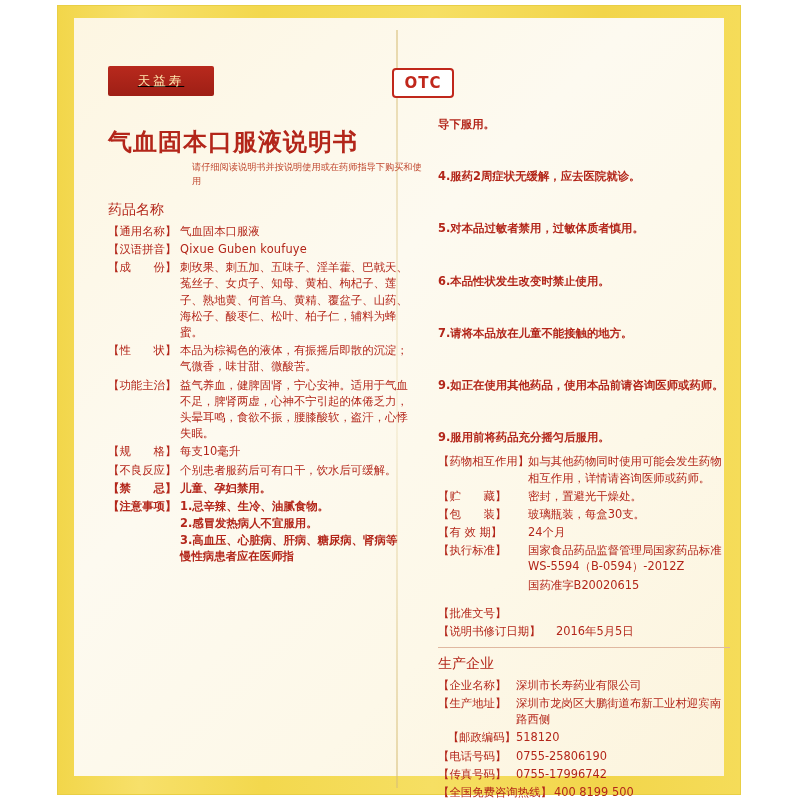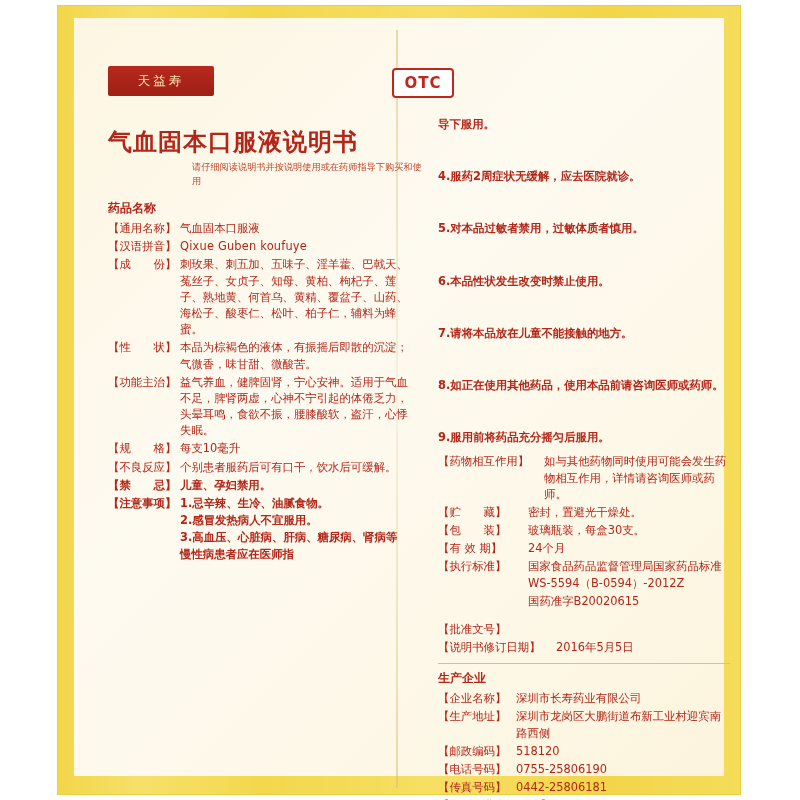--- a/index.html
+++ b/index.html
@@ -37,21 +37,21 @@
   }
   .colL{left:34px;width:300px;}
   .colR{left:364px;width:292px;}
 
   
   .brandbar{
     position:absolute;left:34px;top:48px;width:106px;height:30px;
     background:#b0271c;
     background:linear-gradient(180deg,#b8291d,#9e1f15);
     border-radius:2px;
-    display:flex;align-items:center;justify-content:center;
+    display:flex;align-items:center;justify-content:center;text-decoration:underline;
   }
   .brandbar span{
     color:#ffe9b0;font-size:12.5px;letter-spacing:3px;
     font-family:"DejaVu Serif","Liberation Serif",serif;
   }
   .otc{
     position:absolute;left:318px;top:50px;width:58px;height:26px;
     border:2px solid #c0271b;border-radius:4px;
     background:#fff;
     display:flex;align-items:center;justify-content:center;
@@ -62,21 +62,21 @@
     position:absolute;left:34px;top:108px;width:310px;
     color:#b3261a;font-size:24px;font-weight:bold;letter-spacing:1px;
     font-family:"DejaVu Sans","Liberation Sans",sans-serif;
   }
   .subtitle{
     position:absolute;left:118px;top:142px;width:230px;
     color:#c0472f;font-size:9.2px;line-height:1.5;
   }
 
   .secthead{
-    font-size:12px;font-weight:bold;color:#b3261a;margin:6px 0 3px 0;
+    font-size:14px;font-weight:normal;color:#b3261a;margin:6px 0 3px 0;
   }
   .row{display:flex;align-items:flex-start;margin-bottom:2px;}
   .lbl{
     width:72px;flex:0 0 72px;color:#b3261a;white-space:nowrap;
     font-size:11.4px;
   }
   .val{flex:1;color:#b3261a;font-size:11.4px;}
   .val.bold{font-weight:bold;}
   .val.pinyin{color:#b3261a;letter-spacing:.2px;}
   .val.en{font-family:"DejaVu Sans","Liberation Sans",sans-serif;}
@@ -159,25 +159,25 @@
       </div>
 
       <div class="col colR">
         <div class="colR-inner">
           <div class="bold">
             <span class="numline">导下服用。</span>
             <span class="numline">4.服药2周症状无缓解，应去医院就诊。</span>
             <span class="numline">5.对本品过敏者禁用，过敏体质者慎用。</span>
             <span class="numline">6.本品性状发生改变时禁止使用。</span>
             <span class="numline">7.请将本品放在儿童不能接触的地方。</span>
-            <span class="numline">8.如正在使用其他药品，使用本品前请咨询医师或药师。</span>
+            <span class="numline">9.如正在使用其他药品，使用本品前请咨询医师或药师。</span>
             <span class="numline">9.服用前将药品充分摇匀后服用。</span>
           </div>
 
-          <div class="row" style="margin-top:8px;gap:16px;">
+          <div class="row" style="margin-top:8px;">
             <div class="lbl" style="width:90px;flex:0 0 90px;">【药物相互作用】</div>
             <div class="val">如与其他药物同时使用可能会发生药物相互作用，详情请咨询医师或药师。</div>
           </div>
           <div class="row">
             <div class="lbl" style="width:90px;flex:0 0 90px;">【贮　　藏】</div>
             <div class="val">密封，置避光干燥处。</div>
           </div>
           <div class="row">
             <div class="lbl" style="width:90px;flex:0 0 90px;">【包　　装】</div>
             <div class="val">玻璃瓶装，每盒30支。</div>
@@ -205,30 +205,30 @@
 
           <div class="row">
             <div class="lbl" style="width:78px;flex:0 0 78px;">【企业名称】</div>
             <div class="val">深圳市长寿药业有限公司</div>
           </div>
           <div class="row">
             <div class="lbl" style="width:78px;flex:0 0 78px;">【生产地址】</div>
             <div class="val">深圳市龙岗区大鹏街道布新工业村迎宾南路西侧</div>
           </div>
           <div class="row">
-            <div class="lbl" style="width:78px;flex:0 0 78px;">【邮政编码】</div>
+            <div class="lbl" style="width:78px;flex:0 0 78px;text-align:right;">【邮政编码】</div>
             <div class="val">518120</div>
           </div>
           <div class="row">
             <div class="lbl" style="width:78px;flex:0 0 78px;">【电话号码】</div>
             <div class="val">0755-25806190</div>
           </div>
           <div class="row">
             <div class="lbl" style="width:78px;flex:0 0 78px;">【传真号码】</div>
-            <div class="val">0442-25806181</div>
+            <div class="val">0755-17996742</div>
           </div>
           <div class="row">
             <div class="lbl" style="width:116px;flex:0 0 116px;">【全国免费咨询热线】</div>
             <div class="val">400 8199 500</div>
           </div>
 
           <div class="footnote">如有问题可与生产企业联系</div>
         </div>
       </div>
 

